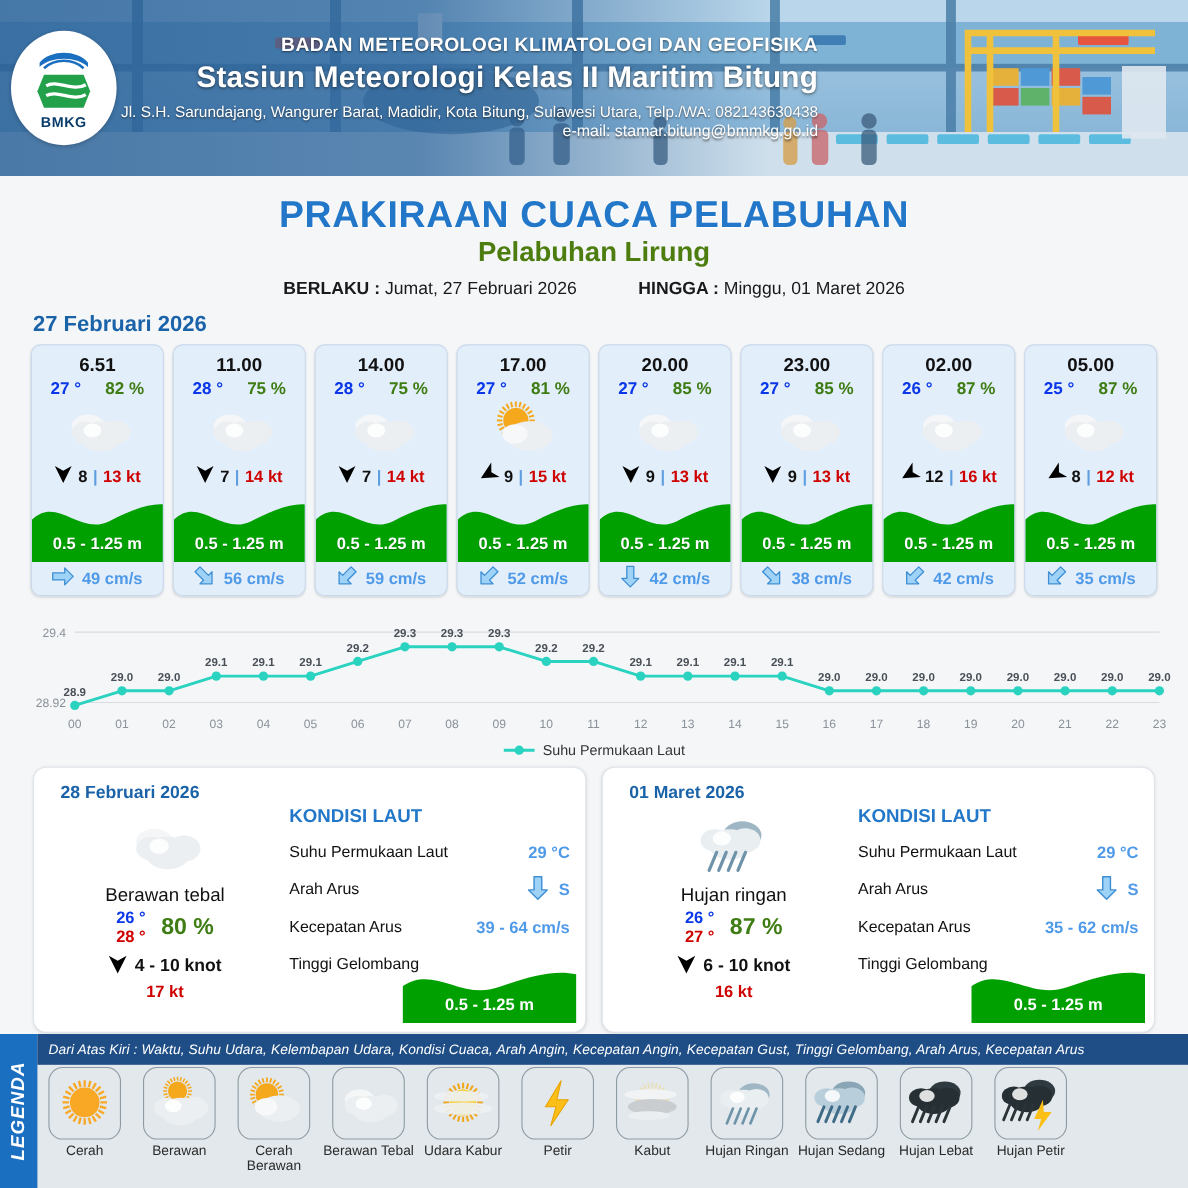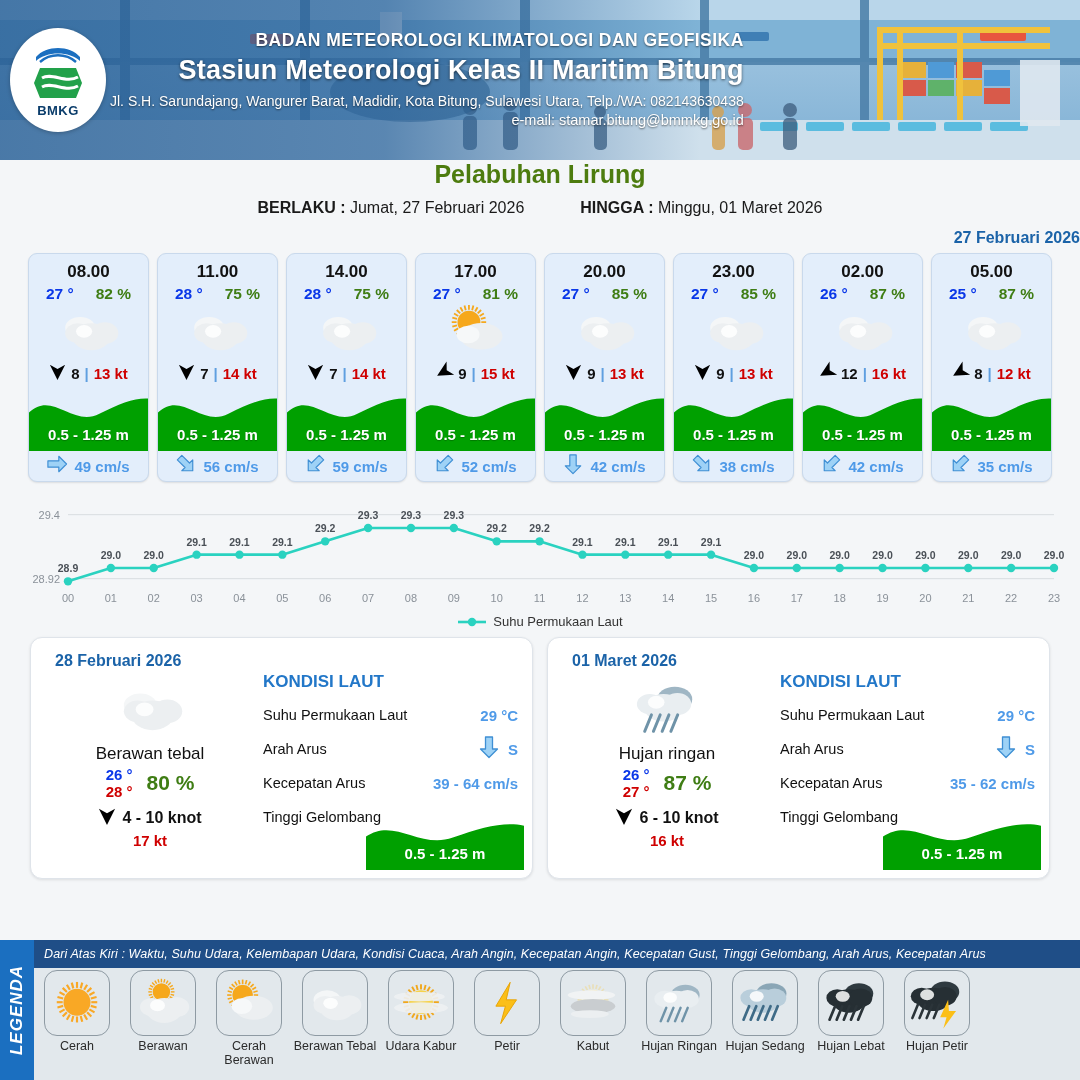--- a/index.html
+++ b/index.html
@@ -40,21 +40,21 @@
     text-align: center; font-size: 34px; font-weight: bold; color: #2277c8;
     letter-spacing: .6px; margin-top: 16px; text-shadow: 1px 1px 0 rgba(255,255,255,.9);
   }
   .title-sub {
     text-align: center; font-size: 25px; font-weight: bold; color: #4d7c0f; margin-top: 0;
   }
   .validity { display: flex; justify-content: center; gap: 56px; margin-top: 10px; font-size: 16px; color: #1a1a1a; }
   .validity b { font-weight: bold; }
   .validity span { font-weight: normal; }
 
-  .day-label { font-size: 16px; font-weight: bold; color: #1b63a8; margin: 12px 0 6px 30px; text-align: right; }
+  .day-label { font-size: 20px; font-weight: bold; color: #1b63a8; margin: 12px 0 6px 30px; }
 
   
   .cards { display: flex; gap: 8px; padding: 0 28px; }
   .card {
     width: 128px; background: #e3eefb; border: 1px solid #c9d9ec; border-radius: 9px;
     overflow: hidden; position: relative; box-shadow: 0 1px 2px rgba(0,0,0,.10);
   }
   .c-time { text-align: center; font-size: 17px; font-weight: bold; color: #111; padding-top: 8px; }
   .c-row { display: flex; justify-content: space-around; align-items: baseline; padding: 3px 6px 0; }
   .c-temp { font-size: 15.5px; font-weight: bold; color: #0a37e8; }
@@ -237,37 +237,38 @@
     </div>
 
     <div class="hdr-text">
       <div class="hdr-l1">BADAN METEOROLOGI KLIMATOLOGI DAN GEOFISIKA</div>
       <div class="hdr-l2">Stasiun Meteorologi Kelas II Maritim Bitung</div>
       <div class="hdr-l3">Jl. S.H. Sarundajang, Wangurer Barat, Madidir, Kota Bitung, Sulawesi Utara, Telp./WA: 082143630438</div>
       <div class="hdr-l4">e-mail: stamar.bitung@bmmkg.go.id</div>
     </div>
   </div>
 
+  <div class="title-main">PRAKIRAAN CUACA PELABUHAN</div>
   <div class="title-sub">Pelabuhan Lirung</div>
   <div class="validity">
     <div>
       <b>BERLAKU :</b>
       <span>Jumat, 27 Februari 2026</span>
     </div>
     <div>
       <b>HINGGA :</b>
       <span>Minggu, 01 Maret 2026</span>
     </div>
   </div>
 
   <div class="day-label">27 Februari 2026</div>
 
   <div class="cards" id="cards">
       <div class="card">
-        <div class="c-time">08.00</div>
+        <div class="c-time">6.51</div>
      <div class="c-row">
        <span class="c-temp">27 °</span>
        <span class="c-hum">82 %</span>
      </div>
      <div class="c-icon">
           <svg width="76" height="60" viewBox="0 0 72 68">
             <ellipse cx="26" cy="30" rx="17" ry="12" fill="#f4f6f7"></ellipse>
             <g transform="translate(8,14) scale(1.02)">
     <ellipse cx="30" cy="26" rx="21" ry="15" fill="#eceff1"></ellipse>
     <ellipse cx="15" cy="22" rx="14" ry="11" fill="#eceff1"></ellipse>

